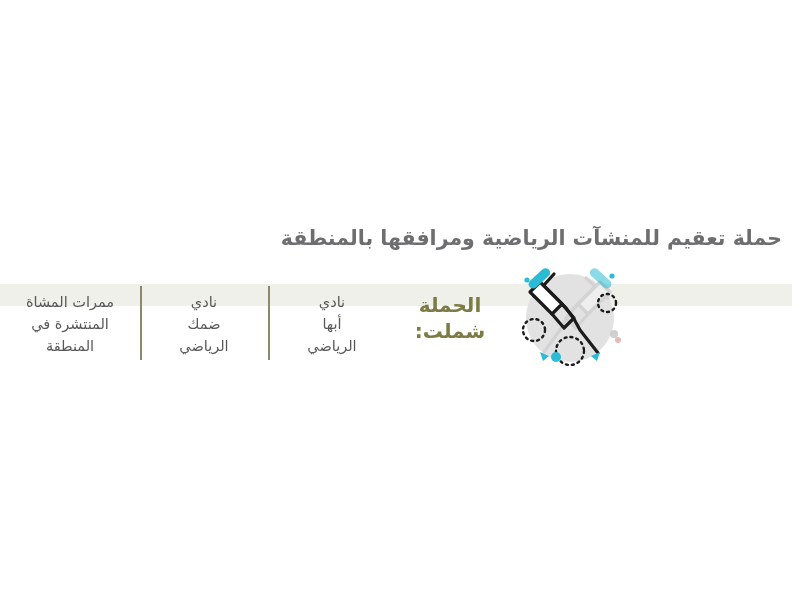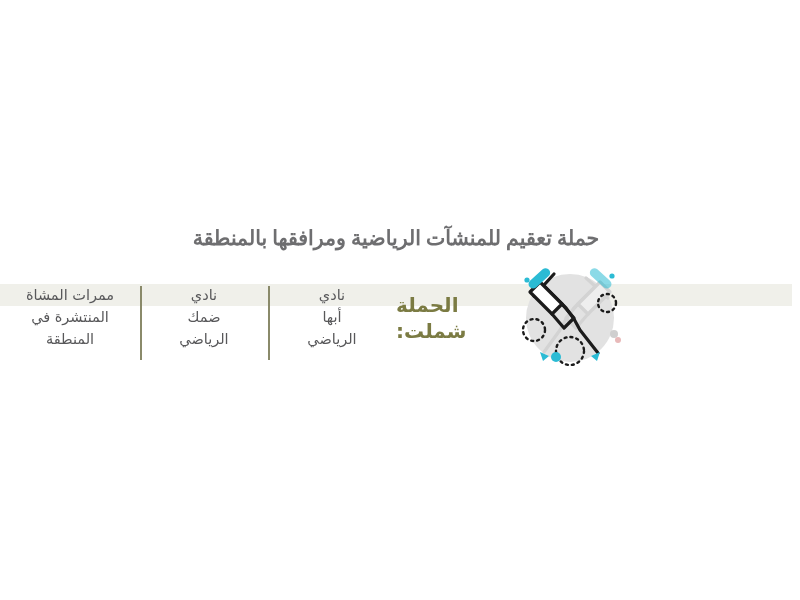--- a/index.html
+++ b/index.html
@@ -20,25 +20,24 @@
     left: 0;
     top: 0;
     width: 800px;
     height: 600px;
   }
 
   
   .title-row {
     position: absolute;
     top: 226px;
-    right: 8px;
-    left: 0;
-    text-align: center;
-    direction: rtl;
-    font-family: Liberation Serif, serif;
+    right: 18px;
+    left: 0;
+    text-align: right;
+    direction: rtl;
   }
   .title-text {
     display: inline-block;
     font-size: 20.5px;
     font-weight: 700;
     color: #6e6e70;
     letter-spacing: -0.2px;
     line-height: 1.25;
     white-space: nowrap;
   }
@@ -70,37 +69,38 @@
     width: 132px;
     height: 120px;
     position: relative;
     margin-top: -28px;
     flex: 0 0 auto;
   }
 
   .label-cell {
     flex: 0 0 auto;
     width: 108px;
-    text-align: left;
+    text-align: center;
     padding-top: 8px;
     direction: rtl;
   }
   .label-cell .label-text {
     display: block;
     font-size: 20px;
     font-weight: 700;
     color: #7b7b43;
     line-height: 1.32;
     white-space: pre-line;
   }
 
   .item-cell {
     flex: 0 0 auto;
     width: 128px;
     text-align: center;
+    padding-top: 7px;
     position: relative;
     direction: rtl;
   }
   .item-cell .item-text {
     display: block;
     font-size: 14.5px;
     font-weight: 400;
     color: #58585a;
     line-height: 1.52;
     white-space: pre-line;

